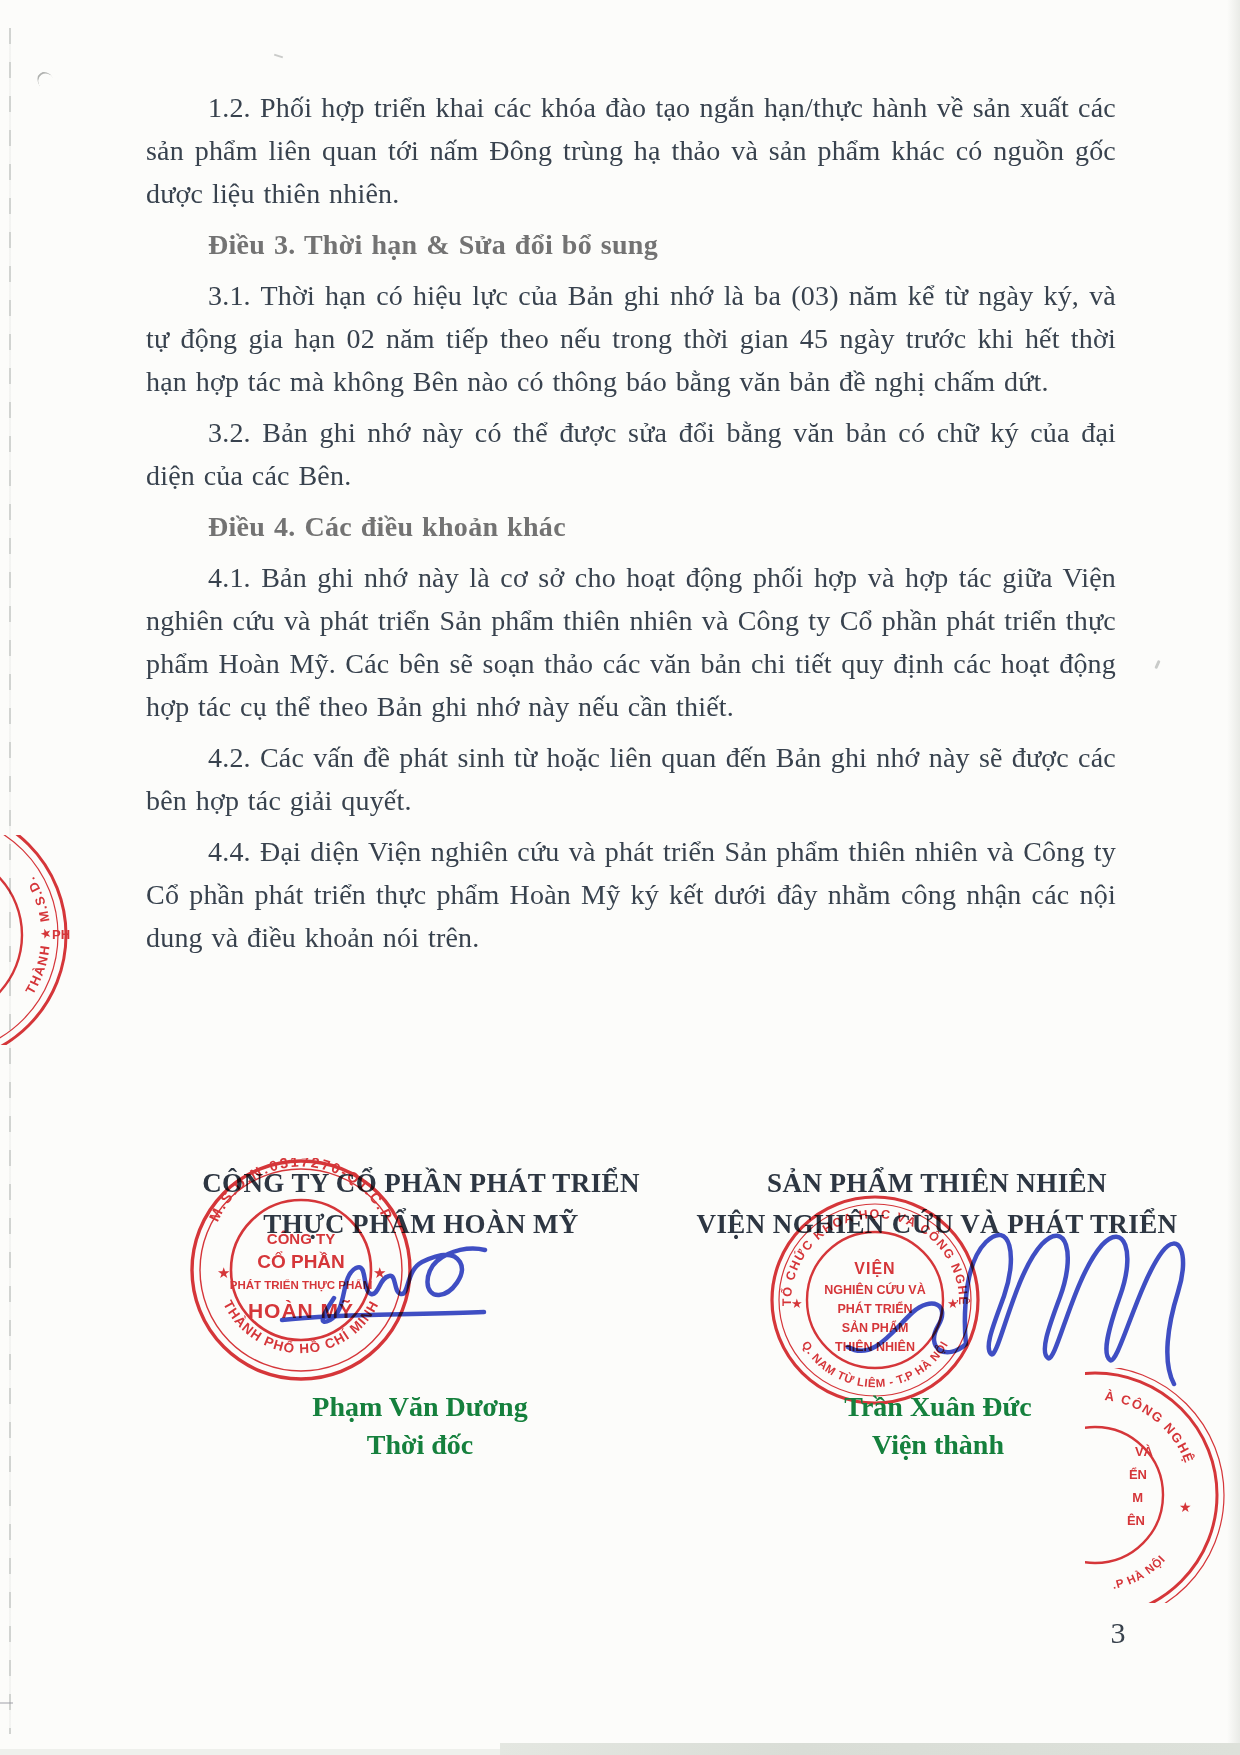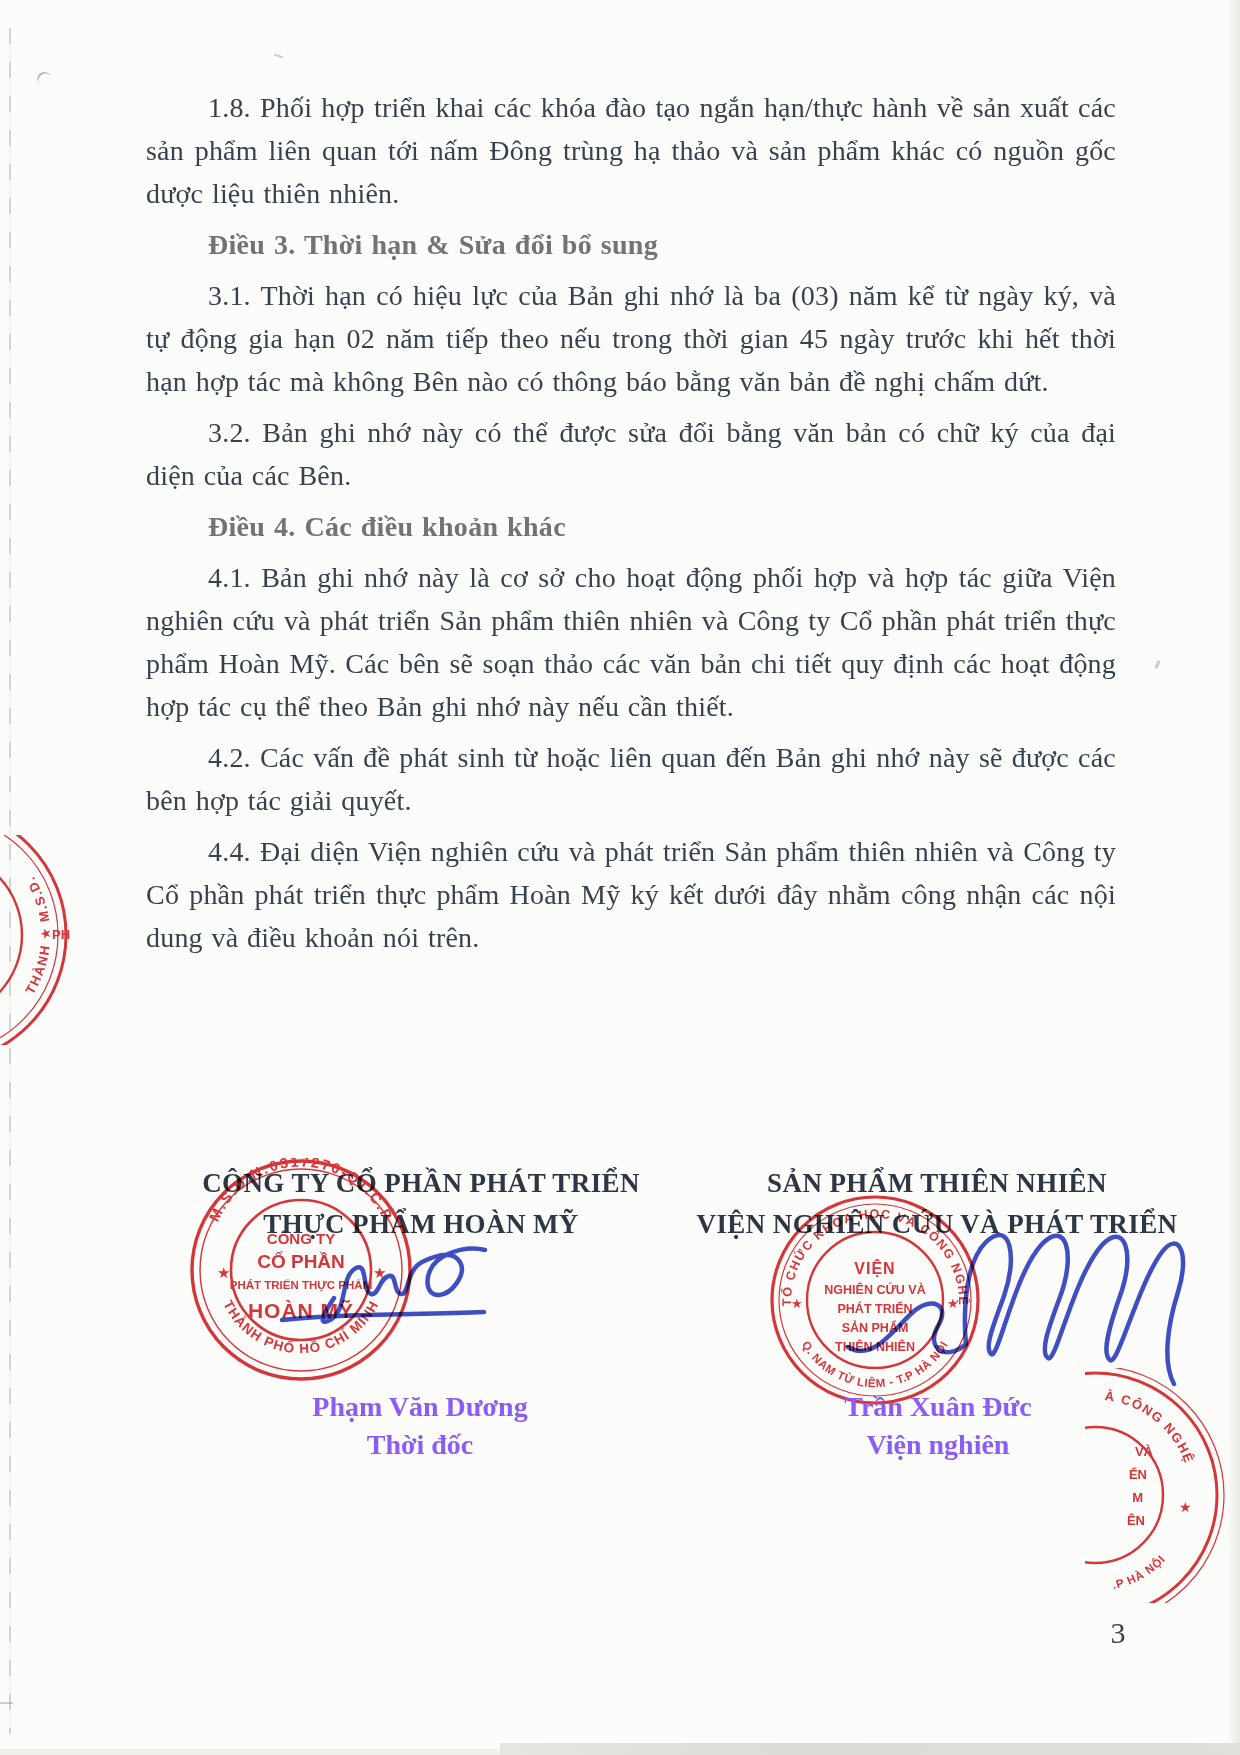--- a/index.html
+++ b/index.html
@@ -28,21 +28,21 @@
   
   .org-header{
     position:absolute;width:510px;text-align:center;
     font-weight:bold;font-size:27px;line-height:41px;
     color:#2d3642;letter-spacing:.4px;
   }
   .org-header.left{left:166px;top:1163px;}
   .org-header.right{left:682px;top:1163px;}
   .sig-name{
     position:absolute;width:500px;text-align:center;
-    font-weight:bold;font-size:28px;line-height:38px;color:#8b5cf6;
+    font-weight:bold;font-size:28px;line-height:38px;color:#15803d;
   }
   .sig-name.left{left:170px;top:1388px;}
   .sig-name.right{left:688px;top:1388px;}
   
   .stamp{position:absolute;mix-blend-mode:multiply;opacity:.93;}
   .stamp text{font-family:"Liberation Sans","DejaVu Sans",sans-serif;fill:var(--stamp-red);}
   .stamp circle{fill:none;stroke:var(--stamp-red);}
   .stamp-left{left:189px;top:1158px;}
   .stamp-right{left:765px;top:1190px;}
   .stamp-edge-left{left:0;top:835px;}
@@ -80,21 +80,21 @@
   <div class="scan-line-left"></div>
   <div class="scan-tick"></div>
   <div class="curl-mark"></div>
   <div class="speck-top"></div>
   <div class="mark-right"></div>
   <div class="right-edge-shade"></div>
   <div class="bottom-strip"></div>
   <div class="bottom-strip-faint"></div>
 
   <div class="content">
-    <p>1.8. Phối hợp triển khai các khóa đào tạo ngắn hạn/thực hành về sản xuất các sản phẩm liên quan tới nấm Đông trùng hạ thảo và sản phẩm khác có nguồn gốc dược liệu thiên nhiên.</p>
+    <p>1.2. Phối hợp triển khai các khóa đào tạo ngắn hạn/thực hành về sản xuất các sản phẩm liên quan tới nấm Đông trùng hạ thảo và sản phẩm khác có nguồn gốc dược liệu thiên nhiên.</p>
     <p class="article-heading">Điều 3. Thời hạn &amp; Sửa đổi bổ sung</p>
     <p>3.1. Thời hạn có hiệu lực của Bản ghi nhớ là ba (03) năm kể từ ngày ký, và tự động gia hạn 02 năm tiếp theo nếu trong thời gian 45 ngày trước khi hết thời hạn hợp tác mà không Bên nào có thông báo bằng văn bản đề nghị chấm dứt.</p>
     <p>3.2. Bản ghi nhớ này có thể được sửa đổi bằng văn bản có chữ ký của đại diện của các Bên.</p>
     <p class="article-heading">Điều 4. Các điều khoản khác</p>
     <p>4.1. Bản ghi nhớ này là cơ sở cho hoạt động phối hợp và hợp tác giữa Viện nghiên cứu và phát triển Sản phẩm thiên nhiên và Công ty Cổ phần phát triển thực phẩm Hoàn Mỹ. Các bên sẽ soạn thảo các văn bản chi tiết quy định các hoạt động hợp tác cụ thể theo Bản ghi nhớ này nếu cần thiết.</p>
     <p>4.2. Các vấn đề phát sinh từ hoặc liên quan đến Bản ghi nhớ này sẽ được các bên hợp tác giải quyết.</p>
     <p>4.4. Đại diện Viện nghiên cứu và phát triển Sản phẩm thiên nhiên và Công ty Cổ phần phát triển thực phẩm Hoàn Mỹ ký kết dưới đây nhằm công nhận các nội dung và điều khoản nói trên.</p>
   </div>
 
   <div class="org-header left">
@@ -192,17 +192,17 @@
   <svg class="signature signature-right" width="380" height="190" viewBox="0 0 380 190">
     <path d="M 30,135 C 55,150 75,118 95,100 C 113,84 133,92 120,114 C 107,136 128,150 148,132 C 148,132 140,58 168,30 C 192,7 200,44 186,84 C 176,112 166,135 173,142 C 180,149 196,62 224,32 C 248,7 258,42 242,85 C 230,117 222,140 230,146 C 238,152 255,66 284,33 C 306,9 318,40 302,84 C 290,118 284,142 292,148 C 300,154 320,72 344,40 C 361,18 372,42 360,80 C 350,112 344,150 356,172"></path>
   </svg>
 
   <div class="sig-name left">
     <div>Phạm Văn Dương</div>
     <div>Thời đốc</div>
   </div>
   <div class="sig-name right">
     <div>Trần Xuân Đức</div>
-    <div>Viện nghiên</div>
+    <div>Viện thành</div>
   </div>
 
   <div class="page-number">3</div>
 </div>
 
 </body></html>

